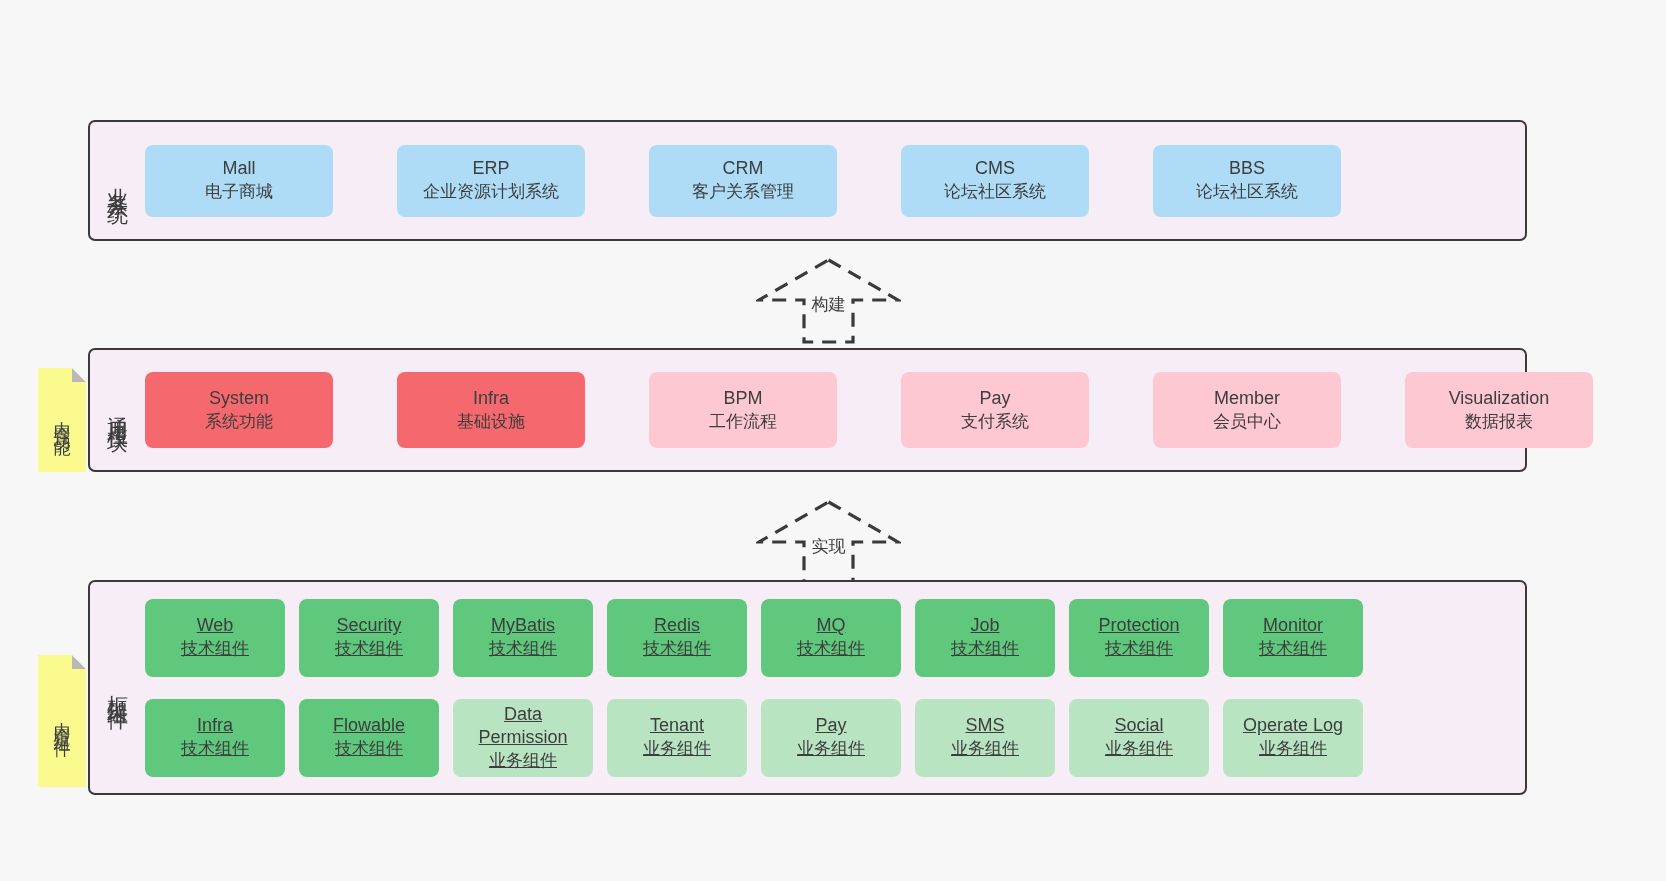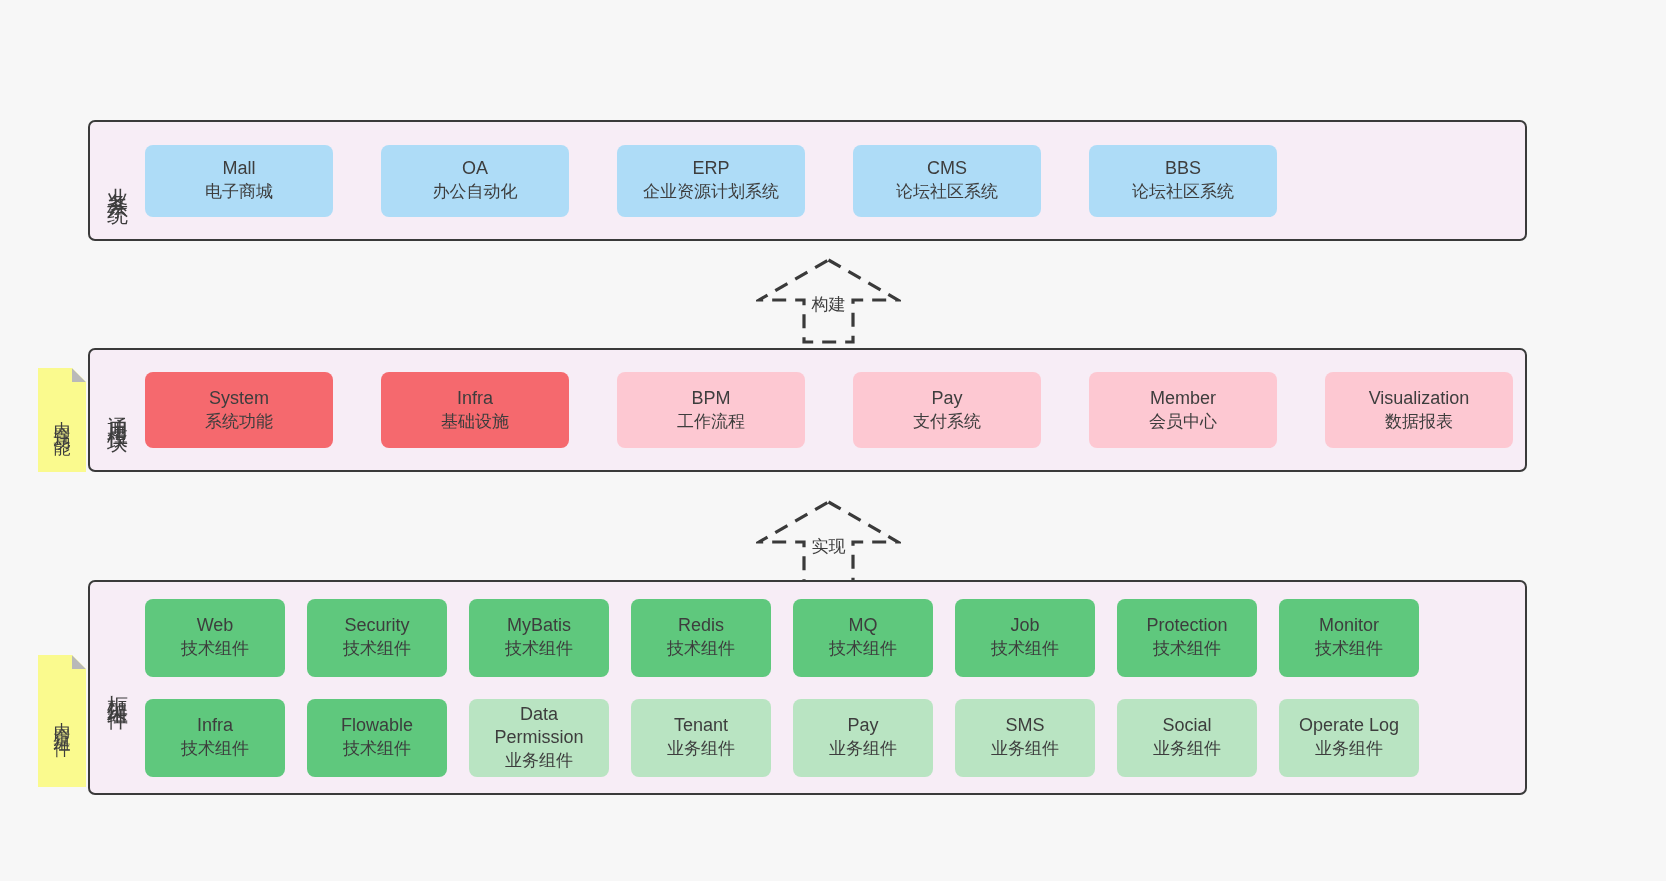--- a/index.html
+++ b/index.html
@@ -47,22 +47,22 @@
   }
 
   .rows {
     flex: 1;
     display: flex;
     flex-direction: column;
     justify-content: center;
     gap: 22px;
   }
   .box-row { display: flex; }
-  .band1 .box-row, .band2 .box-row { gap: 48px; }
-  .band3 .box-row { gap: 22px; }
+  .band1 .box-row, .band2 .box-row { gap: 64px; }
+  .band3 .box-row { gap: 14px; text-decoration: underline; }
 
   
   .box {
     border-radius: 8px;
     display: flex;
     flex-direction: column;
     align-items: center;
     justify-content: center;
     text-align: center;
     line-height: 1.32;
@@ -142,26 +142,26 @@
     <div class="band-label">
       <span class="vtext">业务系统</span>
     </div>
     <div class="rows">
       <div class="box-row">
           <div class="box style-blue">
             <div class="box-title">Mall</div>
             <div class="box-subtitle">电子商城</div>
           </div>
           <div class="box style-blue">
-            <div class="box-title">OA</div>
-            <div class="box-subtitle">办公自动化</div>
-          </div>
-          <div class="box style-blue">
             <div class="box-title">ERP</div>
             <div class="box-subtitle">企业资源计划系统</div>
+          </div>
+          <div class="box style-blue">
+            <div class="box-title">CRM</div>
+            <div class="box-subtitle">客户关系管理</div>
           </div>
           <div class="box style-blue">
             <div class="box-title">CMS</div>
             <div class="box-subtitle">论坛社区系统</div>
           </div>
           <div class="box style-blue">
             <div class="box-title">BBS</div>
             <div class="box-subtitle">论坛社区系统</div>
           </div>
         </div>

